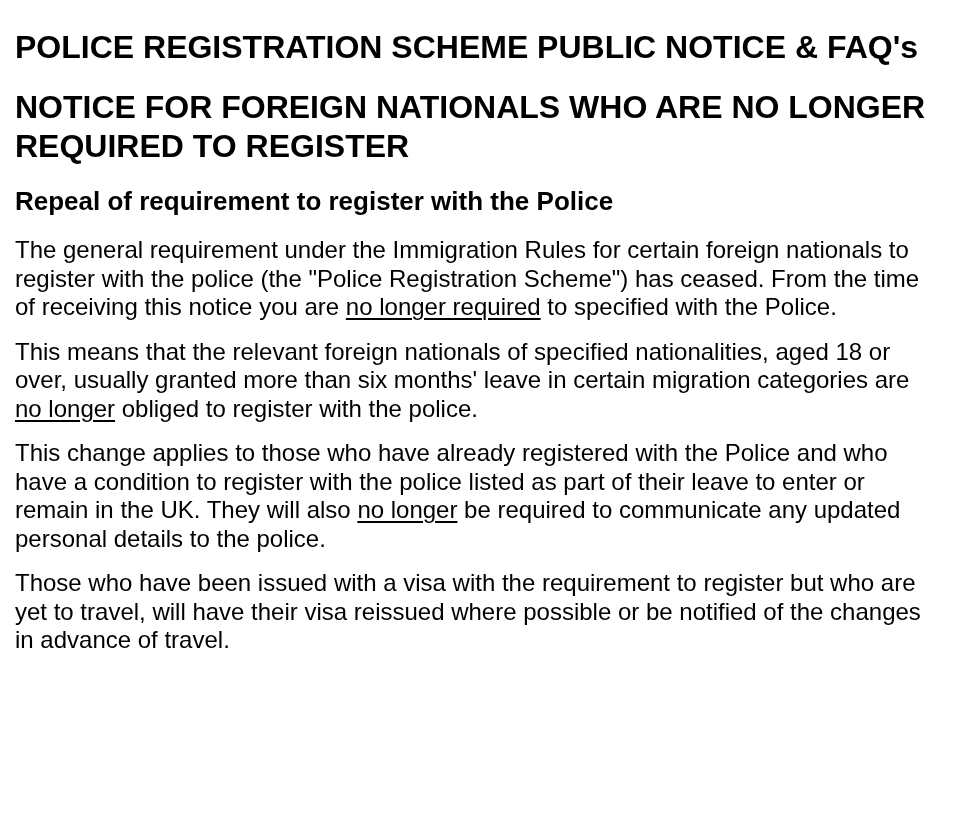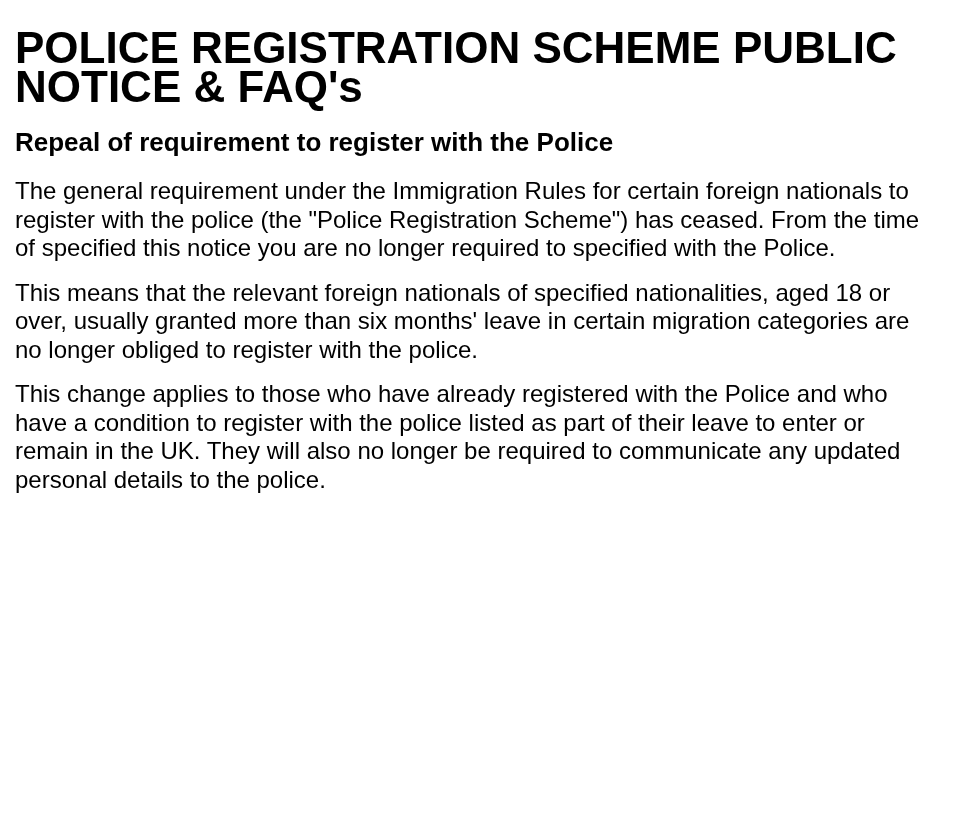--- a/index.html
+++ b/index.html
@@ -15,21 +15,21 @@
     font-family: "Liberation Sans", "DejaVu Sans", sans-serif;
     -webkit-font-smoothing: antialiased;
   }
   .page {
     box-sizing: border-box;
     width: 953px;
     height: 825px;
     padding: 28px 15px 0 15px;
   }
   .doc-title {
-    font-size: 44px;
+    font-size: 32px;
     line-height: 39px;
     font-weight: bold;
     margin: 0 0 21px 0;
     max-width: 921px;
     letter-spacing: 0;
   }
   .doc-heading {
     font-size: 32px;
     line-height: 39px;
     font-weight: bold;
@@ -44,36 +44,39 @@
     max-width: 921px;
   }
   .doc-paragraph {
     font-size: 24px;
     line-height: 28.5px;
     font-weight: normal;
     margin: 0 0 16px 0;
     max-width: 916px;
   }
   .u {
+    text-decoration: underline;
     text-decoration-thickness: 2px;
     text-underline-offset: 3px;
   }
 </style>
 </head>
 <body>
 
 <div class="page">
 
   <h1 class="doc-title">POLICE REGISTRATION SCHEME PUBLIC NOTICE &amp; FAQ's</h1>
 
+  <h2 class="doc-heading">NOTICE FOR FOREIGN NATIONALS WHO ARE NO LONGER REQUIRED TO REGISTER</h2>
 
   <h3 class="doc-subheading">Repeal of requirement to register with the Police</h3>
 
-  <p class="doc-paragraph"><span>The general requirement under the Immigration Rules for certain foreign nationals to register with the police (the "Police Registration Scheme") has ceased. From the time of specified this notice you are </span><span class="u">no longer required</span><span> to specified with the Police.</span></p>
+  <p class="doc-paragraph"><span>The general requirement under the Immigration Rules for certain foreign nationals to register with the police (the "Police Registration Scheme") has ceased. From the time of receiving this notice you are </span><span class="u">no longer required</span><span> to specified with the Police.</span></p>
 
   <p class="doc-paragraph"><span>This means that the relevant foreign nationals of specified nationalities, aged 18 or over, usually granted more than six months' leave in certain migration categories are </span><span class="u">no longer</span><span> obliged to register with the police.</span></p>
 
   <p class="doc-paragraph"><span>This change applies to those who have already registered with the Police and who have a condition to register with the police listed as part of their leave to enter or remain in the UK. They will also </span><span class="u">no longer</span><span> be required to communicate any updated personal details to the police.</span></p>
 
+  <p class="doc-paragraph"><span>Those who have been issued with a visa with the requirement to register but who are yet to travel, will have their visa reissued where possible or be notified of the changes in advance of travel.</span></p>
 
 
 
 </div>
 
 </body></html>

